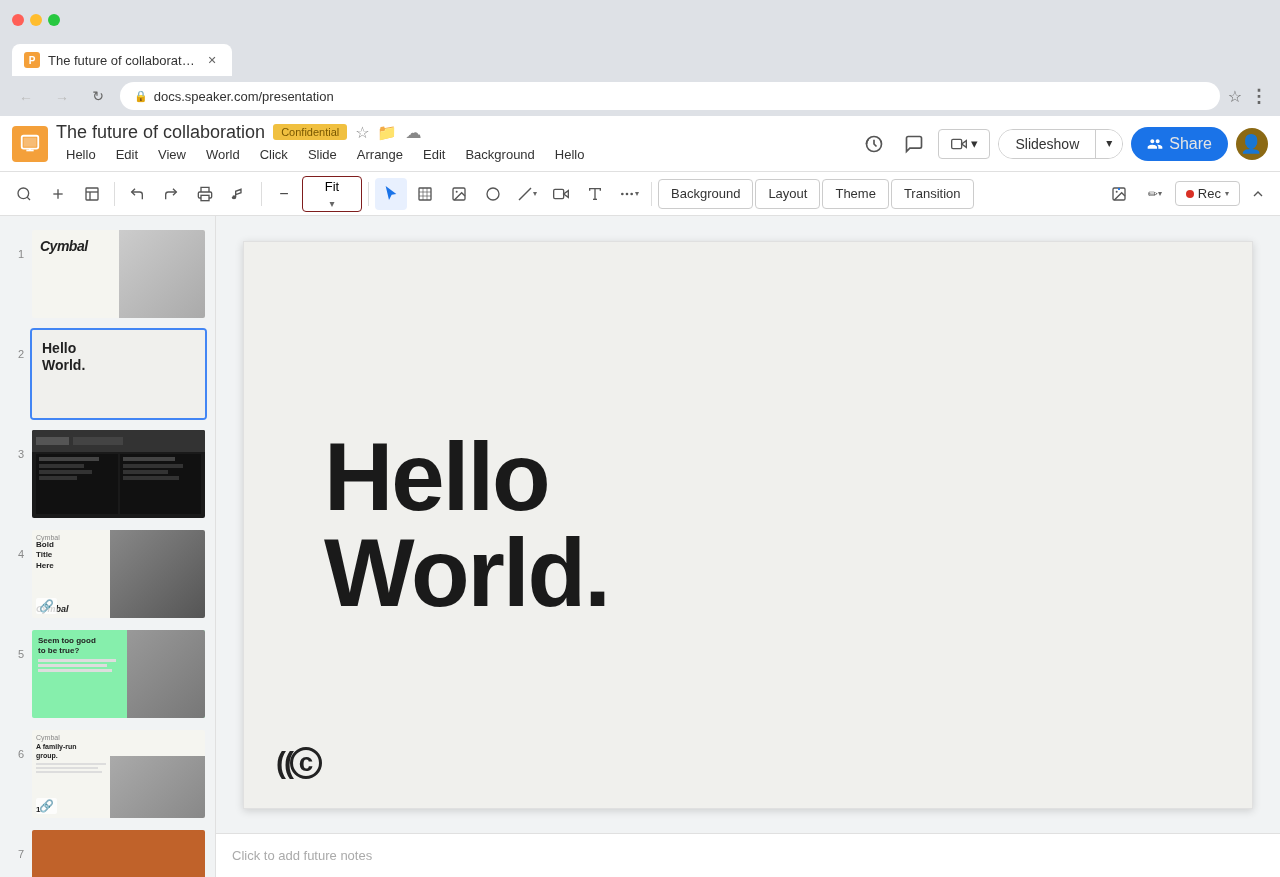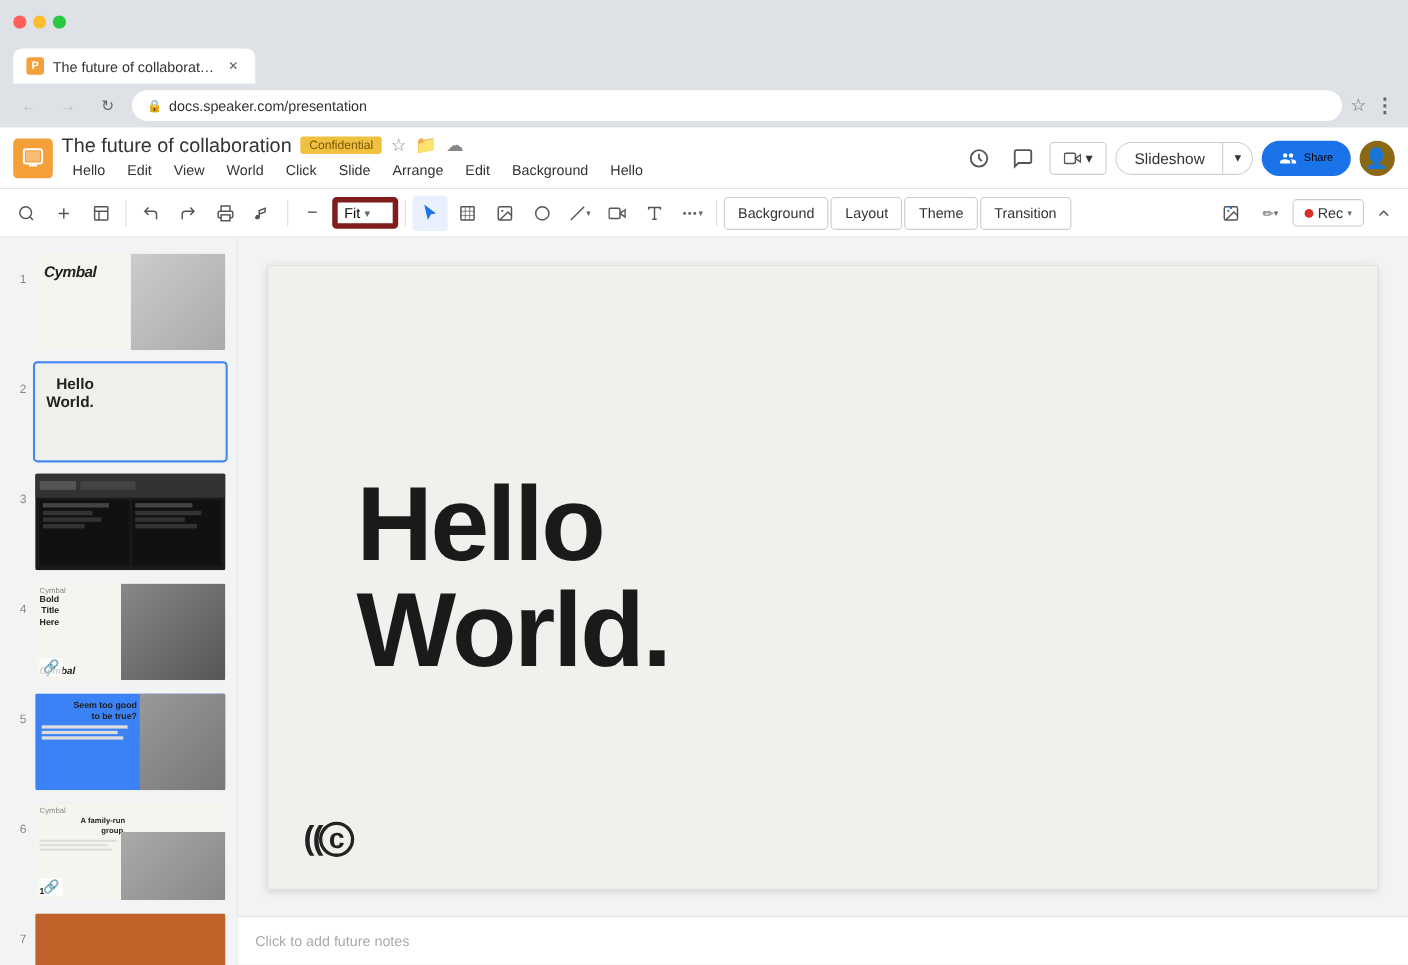--- a/index.html
+++ b/index.html
@@ -34,58 +34,58 @@
     .menu-bar { display: flex; align-items: center; gap: 0; font-size: 13px; color: #333; }
     .menu-item { padding: 4px 10px; cursor: pointer; border-radius: 3px; }
     .header-spacer { flex: 1; }
     .header-right { display: flex; align-items: center; gap: 8px; }
     .history-btn { width: 32px; height: 32px; border-radius: 50%; display: flex; align-items: center; justify-content: center; color: #444; cursor: pointer; }
     .comment-btn { width: 32px; height: 32px; border-radius: 50%; display: flex; align-items: center; justify-content: center; color: #444; cursor: pointer; }
     .video-btn { display: flex; align-items: center; gap: 4px; padding: 6px 12px; border-radius: 4px; border: 1px solid #ccc; font-size: 13px; color: #333; cursor: pointer; background: #fff; }
     .slideshow-group { display: flex; border-radius: 20px; border: 1px solid #ccc; overflow: hidden; }
     .slideshow-btn { padding: 6px 16px; background: #fff; font-size: 14px; color: #333; cursor: pointer; border: none; font-weight: 400; }
     .slideshow-arrow { padding: 6px 10px; background: #fff; border-left: 1px solid #ccc; cursor: pointer; color: #333; font-size: 12px; }
-    .share-btn { display: flex; align-items: center; gap: 6px; background: #1a73e8; color: #000000; border: none; border-radius: 20px; padding: 8px 16px; font-size: 10px; font-weight: 500; cursor: pointer; }
+    .share-btn { display: flex; align-items: center; gap: 6px; background: #1a73e8; color: #e5e5e5; border: none; border-radius: 20px; padding: 8px 16px; font-size: 16px; font-weight: 500; cursor: pointer; }
     .avatar { width: 32px; height: 32px; border-radius: 50%; background: #8b6914; overflow: hidden; cursor: pointer; display: flex; align-items: center; justify-content: center; color: #fff; font-size: 14px; }
 
     
     .toolbar { background: #fff; display: flex; align-items: center; padding: 4px 8px; border-bottom: 1px solid #e0e0e0; gap: 2px; height: 44px; }
     .toolbar-btn { width: 32px; height: 32px; border-radius: 4px; display: flex; align-items: center; justify-content: center; color: #444; cursor: pointer; font-size: 14px; flex-shrink: 0; }
     .toolbar-divider { width: 1px; height: 24px; background: #ddd; margin: 0 4px; flex-shrink: 0; }
-    .zoom-select { display: flex; align-items: center; border: 5px solid #7f1d1d; border-radius: 4px; padding: 2px 6px; font-size: 13px; cursor: pointer; gap: 4px; min-width: 60px; }
+    .zoom-select { display: flex; align-items: center; border: 1px solid #7f1d1d; border-radius: 4px; padding: 2px 6px; font-size: 13px; cursor: pointer; gap: 4px; min-width: 60px; flex-direction: column; }
     .toolbar-active { background: #e8f0fe; color: #1a73e8; }
     .bg-btn { padding: 4px 12px; border-radius: 4px; border: 1px solid #ccc; font-size: 13px; cursor: pointer; background: #fff; color: #333; height: 30px; }
     .toolbar-right { display: flex; align-items: center; gap: 4px; margin-left: auto; }
     .rec-btn { display: flex; align-items: center; gap: 4px; padding: 4px 10px; border-radius: 4px; border: 1px solid #ccc; font-size: 13px; cursor: pointer; background: #fff; color: #333; }
     .red-dot { width: 8px; height: 8px; border-radius: 50%; background: #d93025; }
     .collapse-btn { width: 28px; height: 28px; display: flex; align-items: center; justify-content: center; cursor: pointer; color: #444; font-size: 16px; }
 
     
     .main-area { display: flex; height: calc(877px - 40px - 36px - 40px - 56px - 44px); background: #f1f3f4; }
 
     
     .slide-panel { width: 216px; background: #f1f3f4; overflow-y: auto; padding: 8px 0; flex-shrink: 0; border-right: 1px solid #e0e0e0; }
     .slide-thumb { display: flex; align-items: flex-start; padding: 4px 8px; gap: 6px; cursor: pointer; }
     .slide-num { font-size: 11px; color: #888; width: 16px; text-align: right; flex-shrink: 0; padding-top: 20px; }
     .slide-thumb-inner { flex: 1; border: 2px solid transparent; border-radius: 4px; overflow: hidden; }
     .slide-thumb-inner.active { border-color: #4285f4; }
-    .slide-img { width: 100%; height: 88px; background: #fff; display: flex; align-items: center; justify-content: center; overflow: hidden; position: relative; text-align: right; }
+    .slide-img { width: 100%; height: 88px; background: #fff; display: flex; align-items: center; justify-content: center; overflow: hidden; position: relative; }
     .link-icon { position: absolute; left: 4px; bottom: 4px; font-size: 12px; color: #555; background: rgba(255,255,255,0.8); border-radius: 2px; padding: 1px 3px; }
 
     
     .s1 { background: #f5f5f0; }
 
     
     .s2 { background: #f0f0ed; }
 
     
     .s4 { background: #f5f5f0; }
 
     
-    .s5 { background: #3b82f6; }
+    .s5 { background: #86efac; }
 
     
     .s6 { background: #f5f5f0; }
 
     
     .canvas-area { flex: 1; display: flex; flex-direction: column; overflow: hidden; }
     .canvas-wrapper { flex: 1; display: flex; align-items: center; justify-content: center; background: #f1f3f4; padding: 20px; overflow: hidden; }
     .slide-canvas { background: #f0f0ed; width: 1010px; height: 568px; border: 1px solid #e0e0e0; box-shadow: 0 2px 8px rgba(0,0,0,0.15); position: relative; display: flex; flex-direction: column; }
     .canvas-content { flex: 1; display: flex; align-items: center; justify-content: flex-start; padding: 60px 80px; }
     .canvas-hello { font-size: 96px; font-weight: 900; color: #1a1a1a; line-height: 1.0; letter-spacing: -2px; }

